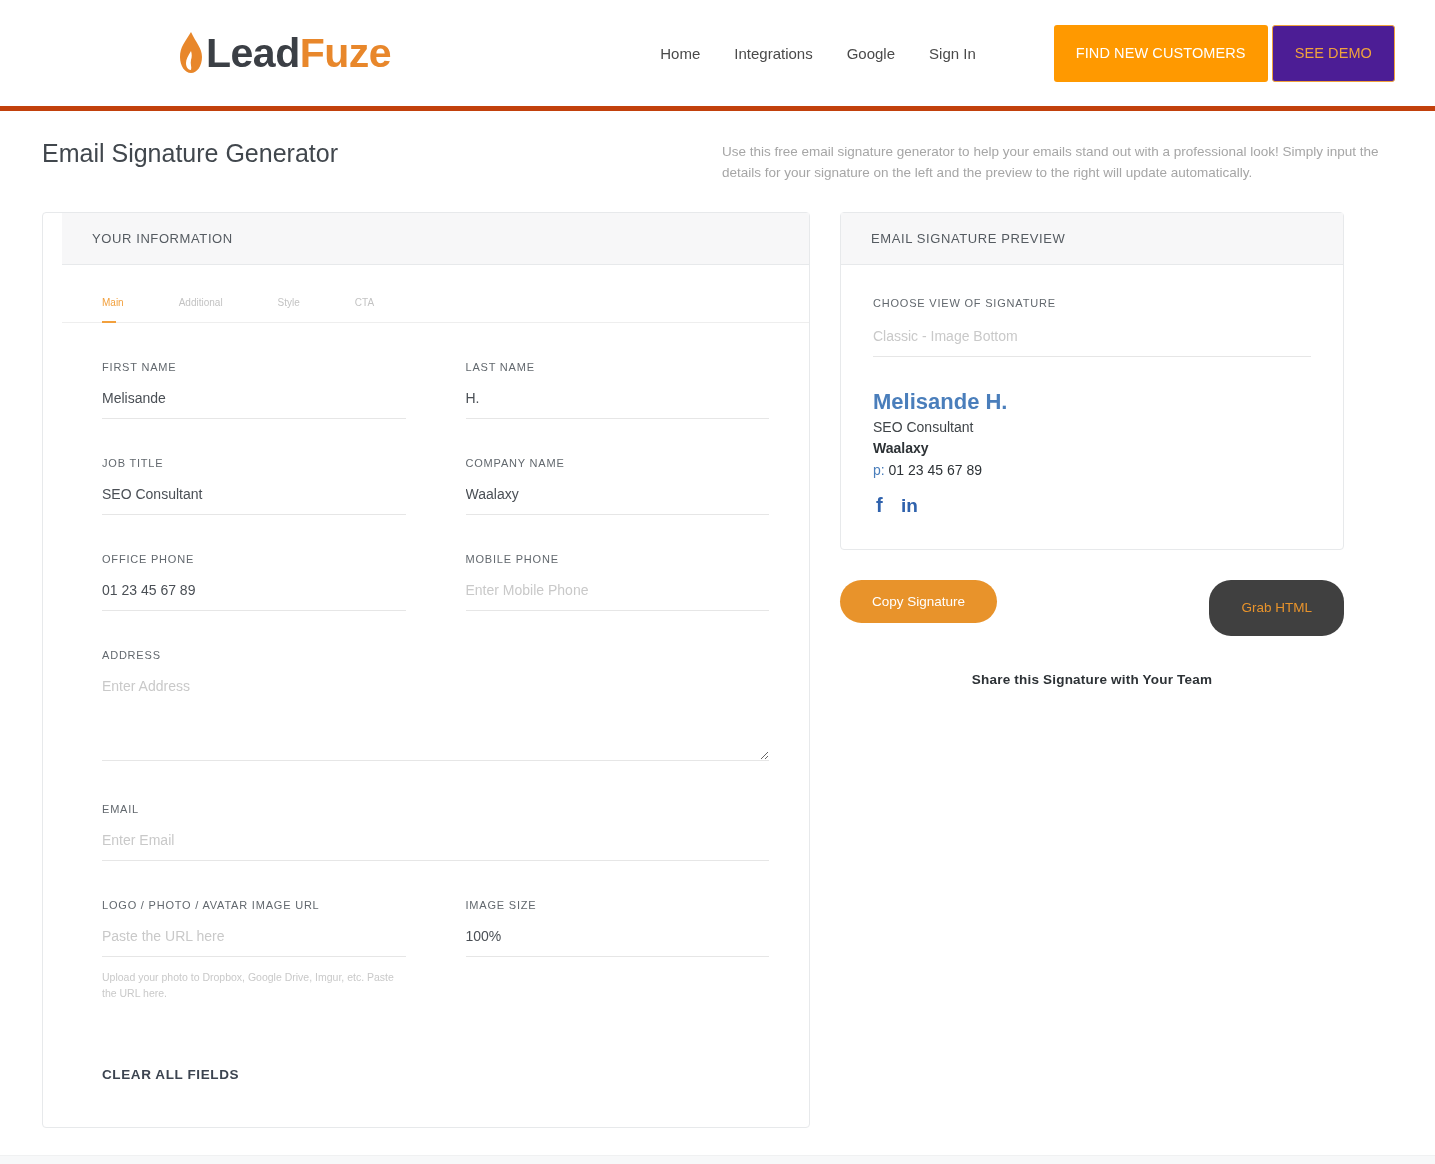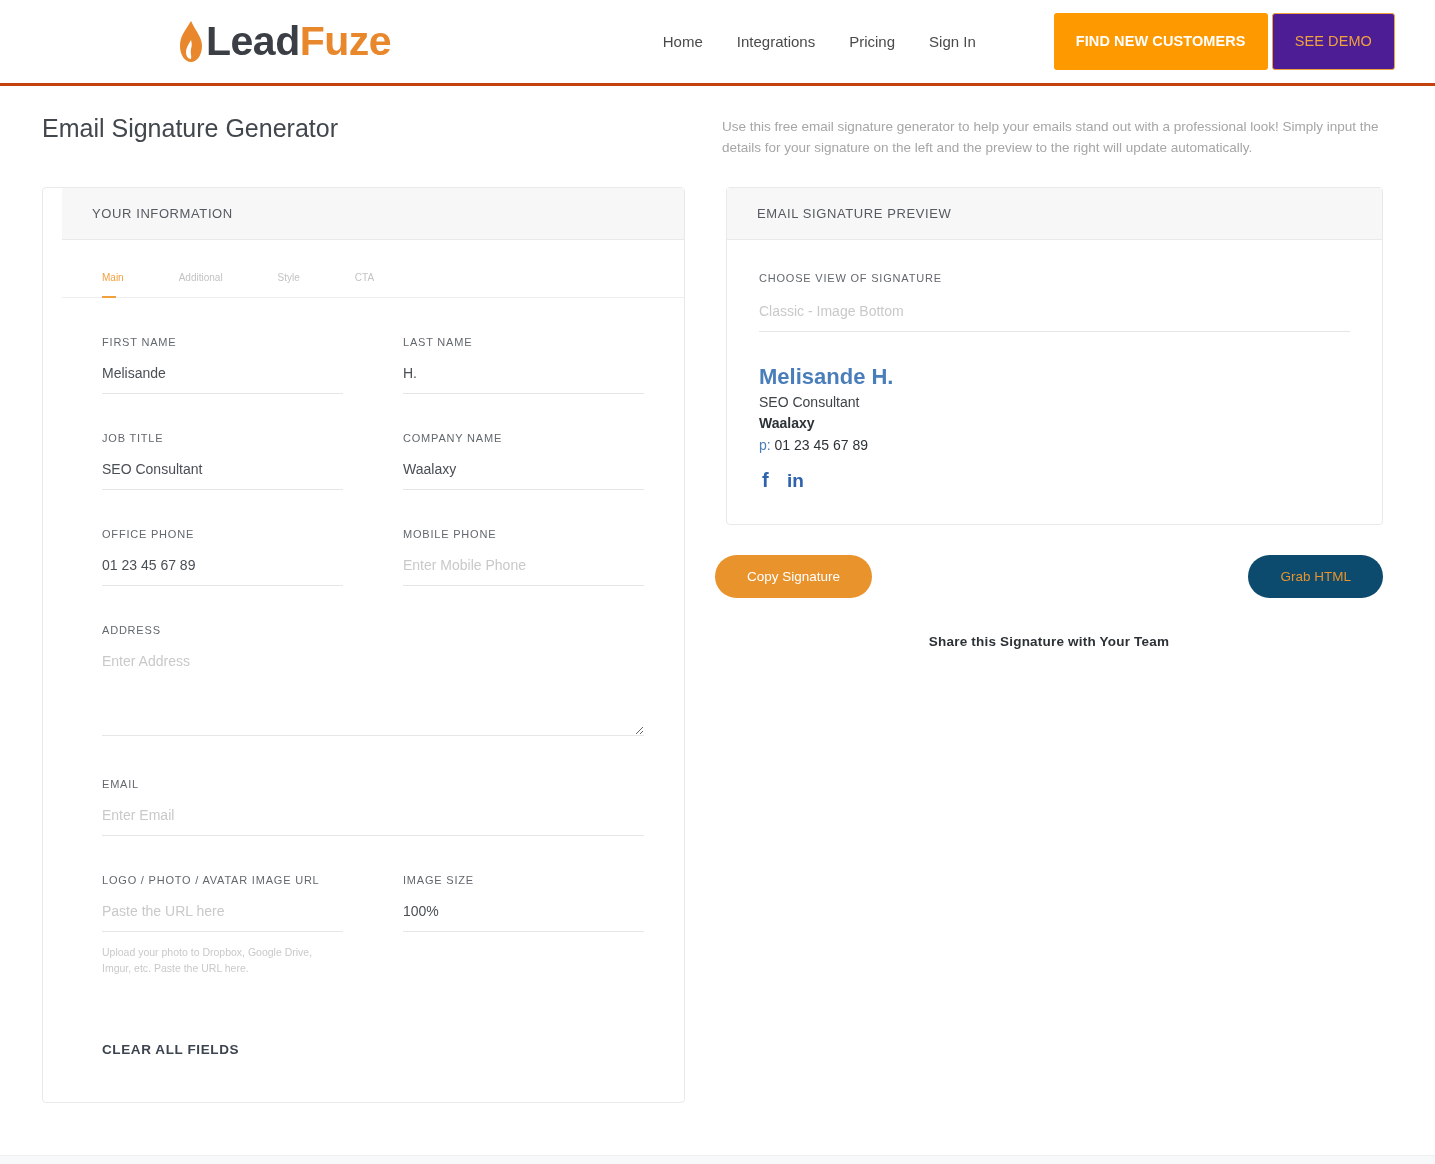--- a/index.html
+++ b/index.html
@@ -9,22 +9,22 @@
     height: 1164px;
     background: #ffffff;
     font-family: "Liberation Sans", sans-serif;
     color: #3c4043;
     overflow: hidden;
     position: relative;
   }
 
   
   .site-header {
-    height: 86px;
-    border-bottom: 3px solid #c2410c;
+    height: 111px;
+    border-bottom: 5px solid #c2410c;
     display: flex;
     align-items: center;
     padding: 0 40px 0 0;
     background: #fff;
     position: relative;
   }
   .logo-wrap {
     display: flex;
     align-items: center;
     margin-left: 178px;
@@ -59,21 +59,20 @@
     font-size: 14.5px;
     border: none;
     padding: 0 22px;
     height: 57px;
     line-height: 57px;
     border-radius: 3px;
     margin-left: 61px;
     cursor: pointer;
     letter-spacing: 0.1px;
     font-family: "Liberation Sans", sans-serif;
-    font-weight: bold;
   }
   .btn-outline-header {
     background: #4c1d95;
     color: #f0a23c;
     font-size: 14.5px;
     border: 1px solid #f0a23c;
     padding: 0 22px;
     height: 57px;
     line-height: 55px;
     border-radius: 3px;
@@ -120,21 +119,21 @@
   .card-header {
     background: #f7f7f8;
     border-bottom: 1px solid #e7e9eb;
     padding: 18px 30px;
     font-size: 13px;
     letter-spacing: 0.6px;
     color: #555b61;
   }
 
   .left-card { width: 768px; padding-left: 19px; }
-  .right-card { width: 657px; margin-left: 11px; }
+  .right-card { width: 504px; }
 
   
   .tabs {
     display: flex;
     padding: 0 40px;
     margin-top: 32px;
     border-bottom: 1px solid #eeeeee;
     position: relative;
   }
   .tab {
@@ -264,25 +263,25 @@
     color: #ffffff;
     border: none;
     border-radius: 22px;
     height: 43px;
     padding: 0 32px;
     font-size: 13.5px;
     cursor: pointer;
     font-family: "Liberation Sans", sans-serif;
   }
   .btn-grab {
-    background: #0c4a6e;
+    background: #404040;
     color: #e8932b;
     border: none;
     border-radius: 22px;
-    height: 43px;
+    height: 56px;
     padding: 0 32px;
     font-size: 13.5px;
     cursor: pointer;
     font-family: "Liberation Sans", sans-serif;
   }
   .share-text {
     text-align: center;
     margin-top: 36px;
     font-size: 13.5px;
     font-weight: bold;
@@ -307,21 +306,21 @@
       <path d="M13 1 C7 11, 2 16, 2 26 C2 35, 7 42, 13 42 C19 42, 24 35, 24 26 C24 17, 18 12, 13 1 Z" fill="#e8872b"></path>
       <path d="M13 20 C10 25, 8 28, 8 32 C8 36, 10 39, 13 39 C14 36, 12 33, 13 29 C14 26, 14 23, 13 20 Z" fill="#ffffff"></path>
     </svg>
     <span class="logo-text"><span class="logo-lead">Lead</span><span class="logo-fuze">Fuze</span></span>
   </a>
 
   <div class="nav-right">
     <nav class="nav-links">
       <a class="nav-link" href="#">Home</a>
       <a class="nav-link" href="#">Integrations</a>
-      <a class="nav-link" href="#">Pricing</a>
+      <a class="nav-link" href="#">Google</a>
       <a class="nav-link" href="#">Sign In</a>
     </nav>
     <button class="btn-primary-header">FIND NEW CUSTOMERS</button>
     <button class="btn-outline-header">SEE DEMO</button>
   </div>
 </header>
 
 <div class="title-row">
   <h1 class="page-title">Email Signature Generator</h1>
   <p class="page-desc">Use this free email signature generator to help your emails stand out with a professional look! Simply input the details for your signature on the left and the preview to the right will update automatically.</p>

